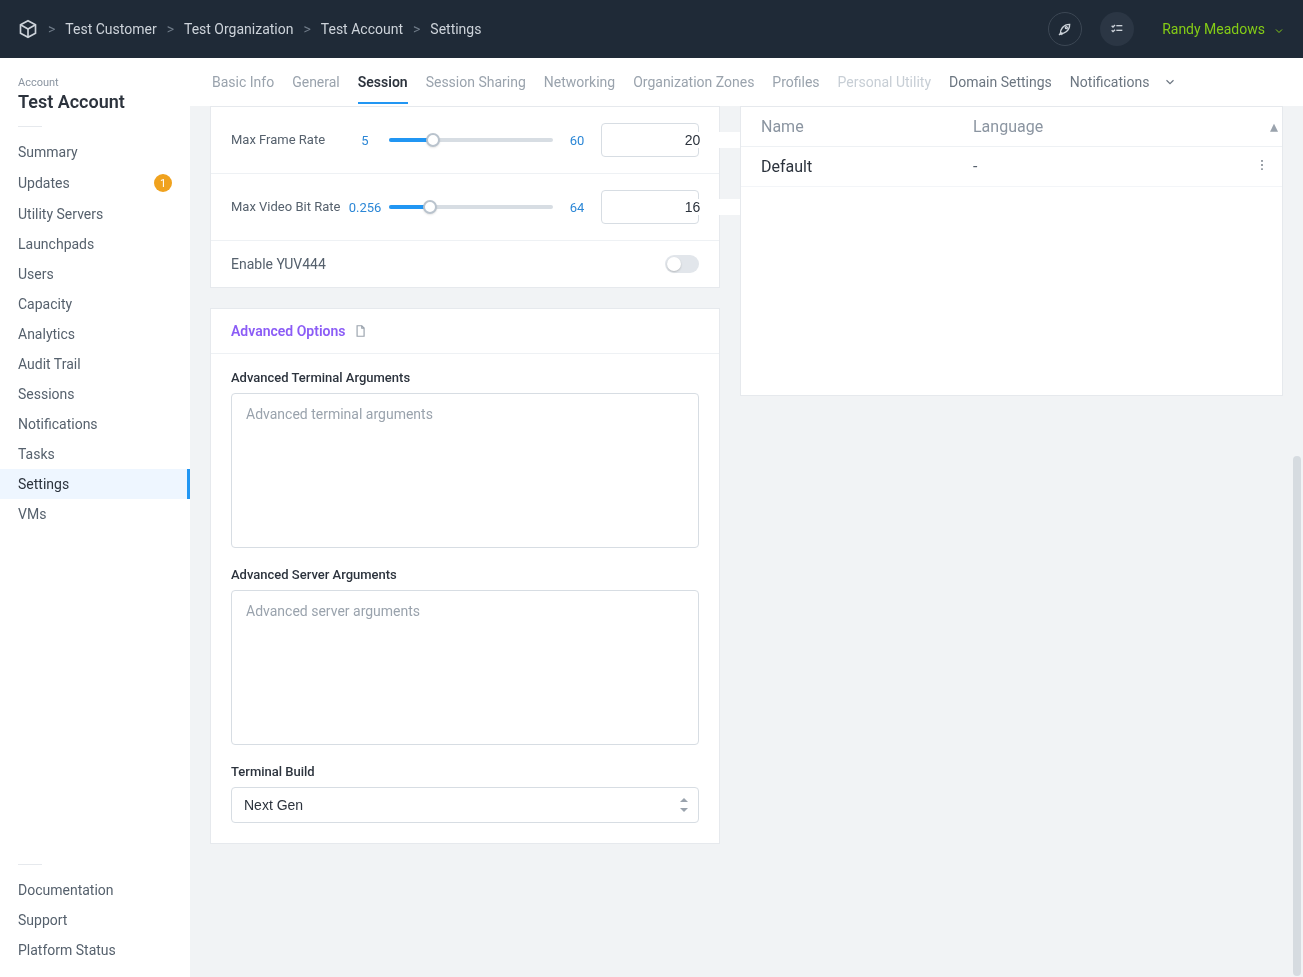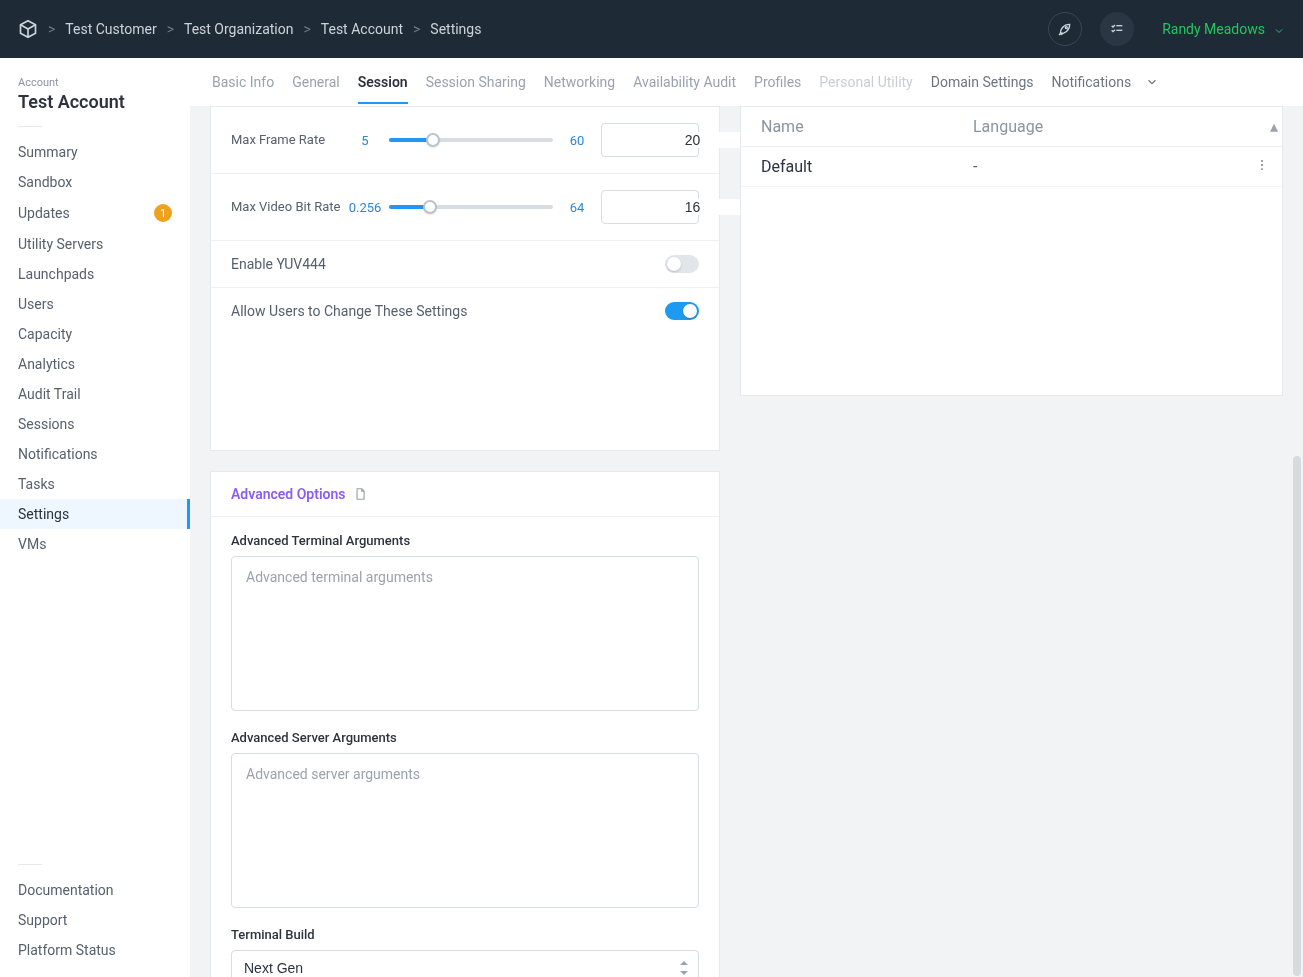--- a/index.html
+++ b/index.html
@@ -25,21 +25,21 @@
     .breadcrumbs { display:flex; align-items:center; gap:10px; font-size:14px; color:#aab4bf; }
     .breadcrumbs a { color:#cdd3da; text-decoration:none; }
     .crumb-sep { color:#6f7b88; }
     .topbar-spacer { flex:1; }
     .top-icon-btn {
       width:34px; height:34px; border-radius:50%;
       background:#2b3644; display:flex; align-items:center; justify-content:center;
       color:#cdd3da; cursor:pointer; margin-left:8px;
     }
     .top-icon-btn.outlined { background:transparent; border:1px solid #3c4754; }
-    .user-menu { display:flex; align-items:flex-end; gap:8px; margin-left:18px; color:#22c55e; cursor:pointer; }
+    .user-menu { display:flex; align-items:flex-end; gap:8px; margin-left:18px; color:#84cc16; cursor:pointer; }
     .chev-down { width:12px; height:12px; }
 
     
     .app-body { display:flex; height: calc(977px - 58px); border-radius: 20px; }
     .sidebar {
       width: 190px;
       background:#fff;
       padding: 18px 0 12px 0;
       display:flex; flex-direction:column;
       border-right: none;
@@ -255,23 +255,20 @@
 
   <aside class="sidebar">
     <div class="acct-label">Account</div>
     <div class="acct-title">Test Account</div>
     <hr class="small">
     <ul class="nav">
       <li>
           <span>Summary</span>
         </li>
       <li>
-          <span>Sandbox</span>
-        </li>
-      <li>
           <span>Updates</span>
           <span class="badge">1</span>
         </li>
       <li>
           <span>Utility Servers</span>
         </li>
       <li>
           <span>Launchpads</span>
         </li>
       <li>
@@ -312,21 +309,21 @@
     </div>
   </aside>
 
   <main class="main">
     <div class="tabs">
       <div class="tab">Basic Info</div>
       <div class="tab">General</div>
       <div class="tab active">Session</div>
       <div class="tab">Session Sharing</div>
       <div class="tab">Networking</div>
-      <div class="tab">Availability Audit</div>
+      <div class="tab">Organization Zones</div>
       <div class="tab">Profiles</div>
       <div class="tab disabled">Personal Utility</div>
       <div class="tab link">Domain Settings</div>
       <div class="tab link">Notifications</div>
       <svg class="tab-chevron" viewBox="0 0 24 24" fill="none" stroke="currentColor" stroke-width="2">
           <path d="M6 9l6 6 6-6"></path>
         </svg>
     </div>
 
     <div class="content-scroll">
@@ -357,26 +354,20 @@
               </div>
               <div class="range-max">64</div>
               <div class="value-box">
                 <input class="val" value="16" style="">
                 <span class="unit">Mbps</span>
               </div>
             </div>
             <div class="toggle-row">
               <span class="lbl">Enable YUV444</span>
               <div class="switch off">
-                  <div class="knob"></div>
-                </div>
-            </div>
-            <div class="toggle-row" style="border-bottom:none; padding-bottom:130px;">
-              <span class="lbl">Allow Users to Change These Settings</span>
-              <div class="switch on">
                   <div class="knob"></div>
                 </div>
             </div>
           </div>
 
           <div class="card advanced-card">
             <div class="card-head">
               <span>Advanced Options</span>
               <svg class="doc-icon" viewBox="0 0 24 24" fill="none" stroke="currentColor" stroke-width="2">
                 <path d="M7 3h8l4 4v14H7z"></path>

